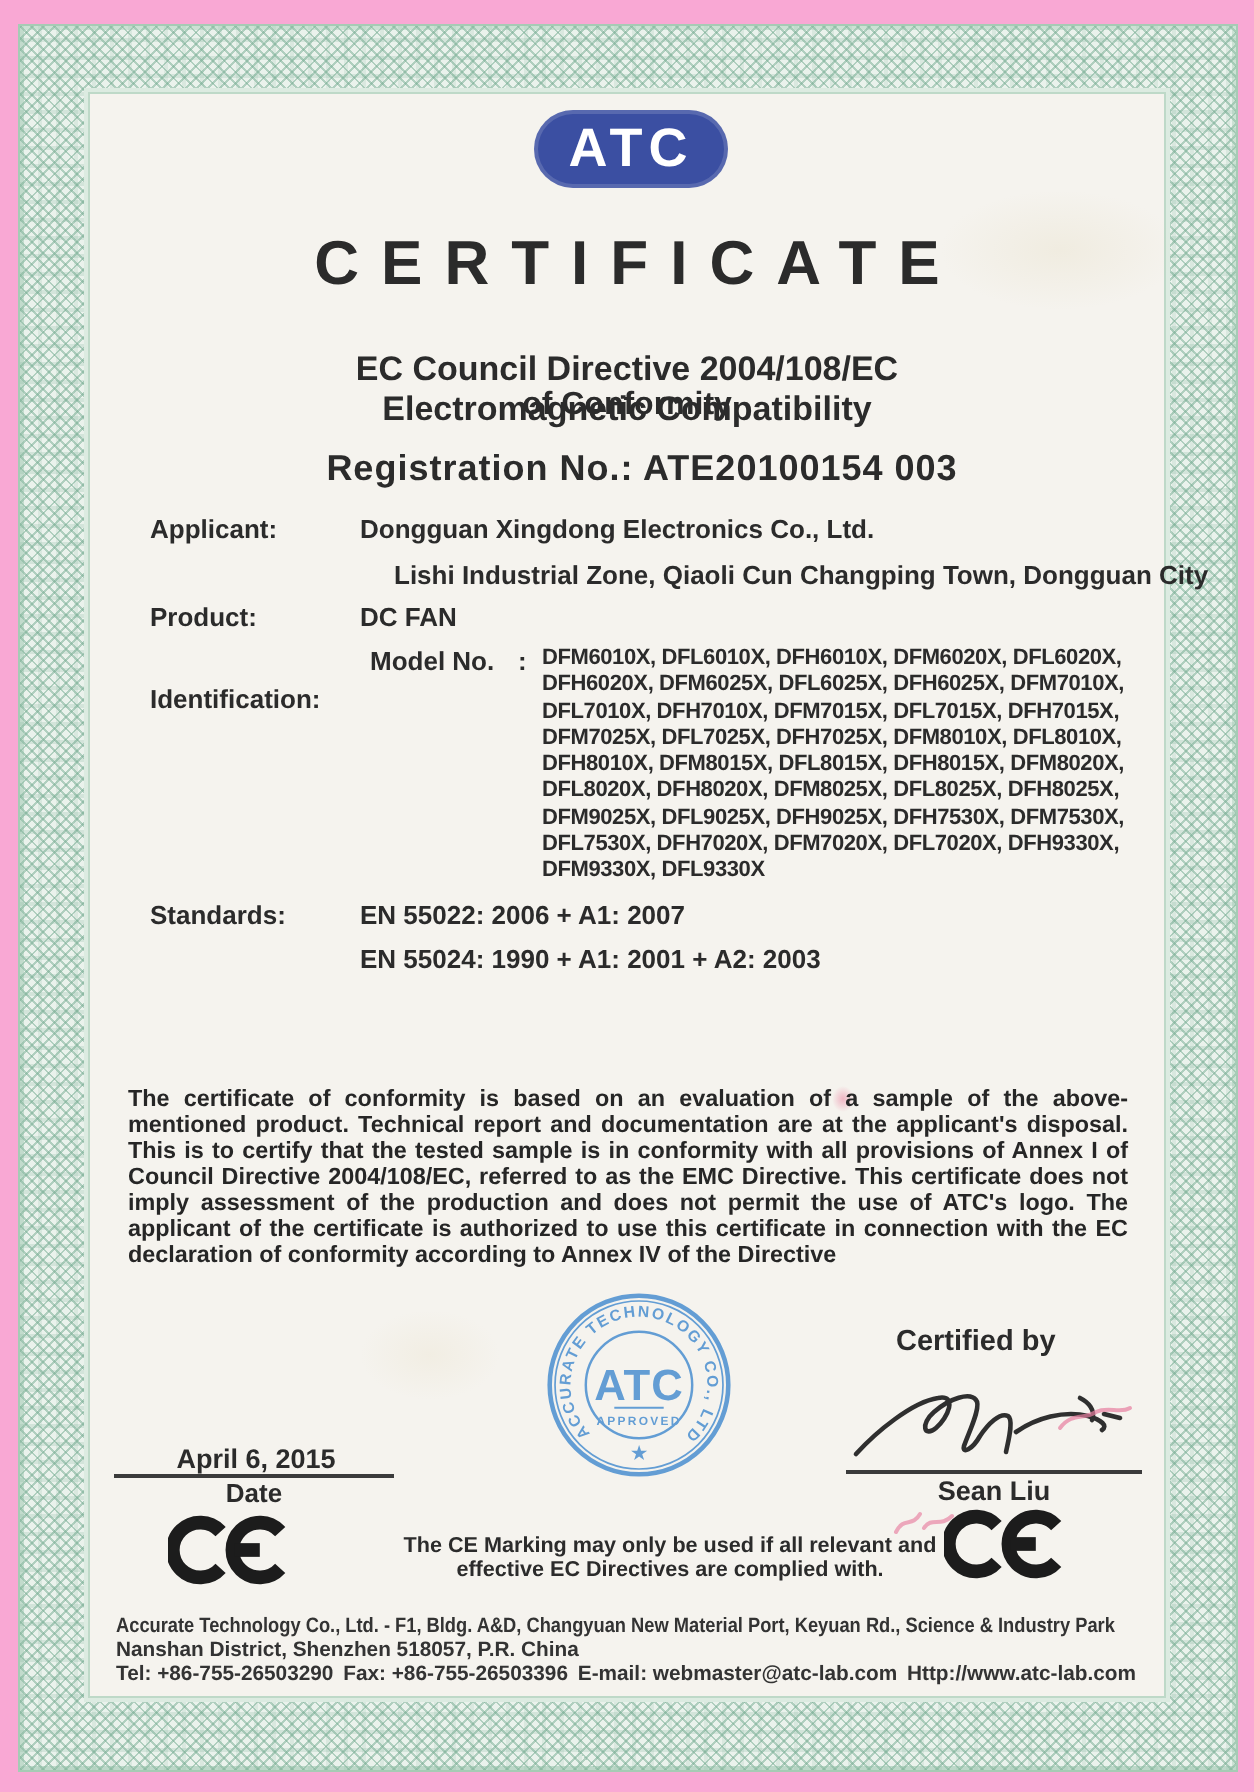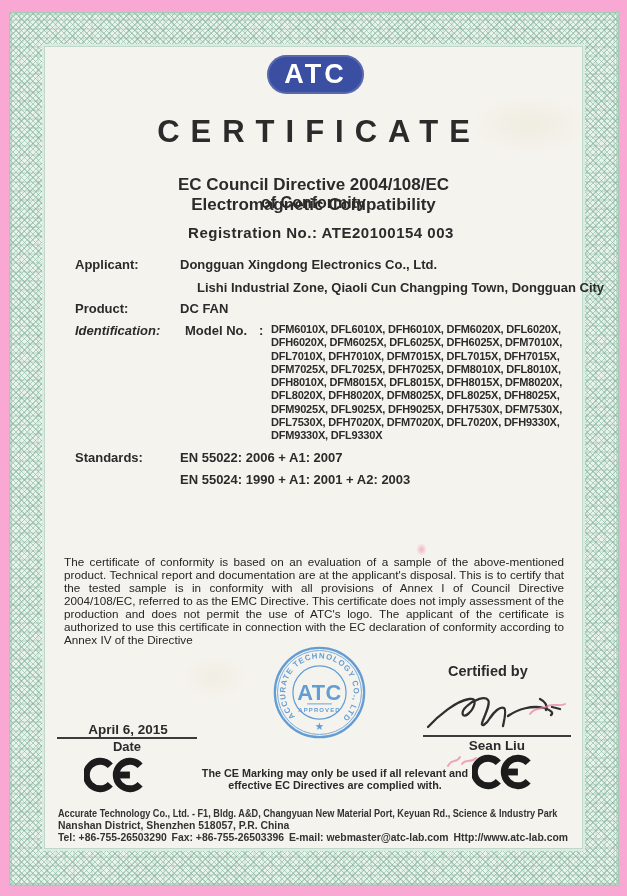--- a/index.html
+++ b/index.html
@@ -31,27 +31,27 @@
   .logo-pill {
     left:267px; top:55px; width:97px; height:39px; border-radius:21px;
     background:#3b4fa2; color:#fff; display:flex; align-items:center; justify-content:center;
     font-size:27px; font-weight:bold; letter-spacing:3px;
     box-shadow: inset 0 0 0 2px rgba(255,255,255,.15);
   }
   .title   { left:0; right:0; top:114px; font-size:31px; letter-spacing:11px; padding-left:11px; }
   .sub1    { left:0; right:0; top:152px; font-size:16px;margin-top:42px; }
   .sub2    { left:0; right:0; top:175px; font-size:17px; }
   .sub3    { left:0; right:0; top:195px; font-size:17px; }
-  .regno   { left:0; right:0; top:224px; font-size:15px; letter-spacing:0.5px;padding-left:15px; }
+  .regno   { left:0; right:0; top:224px; font-size:18px; letter-spacing:0.5px;padding-left:15px; }
   .lbl     { font-size:13px; }
   .val     { font-size:13px; }
   .models  { left:271px; top:323px; width:294px; font-size:11px; line-height:13.3px;
              letter-spacing:-0.2px; font-weight:bold; text-align:left; }
   .statement { left:64px; top:543px; width:500px; font-size:11.7px; line-height:13px;
-               font-weight:normal; text-align:justify; color:#262626;margin-top:12px; }
+               font-weight:bold; text-align:justify; color:#262626; }
   .sigline { border-top:2px solid #3b3b3b; height:0; }
   .footer  { font-size:10.4px; color:#333; font-weight:bold; }
   .fit1    { white-space:nowrap; transform:scaleX(0.88); transform-origin:0 50%; }
   .f-row   { display:flex; justify-content:space-between; width:510px;text-align:right; }
   .stain   { pointer-events:none; border-radius:50%; }
   .pinkdot { background:radial-gradient(closest-side, rgba(235,130,160,.55), rgba(235,130,160,0)); }
 </style>
 </head>
 <body>
 
@@ -75,21 +75,21 @@
     <div class="abs c b sub3">Electromagnetic Compatibility</div>
     <div class="abs c b regno">Registration No.: ATE20100154 003</div>
 
     <div class="abs b lbl" style="left:75px;top:257px;">Applicant:</div>
     <div class="abs b val" style="left:180px;top:257px;">Dongguan Xingdong Electronics Co., Ltd.</div>
     <div class="abs b val" style="left:180px;top:280px;padding-left:17px;">Lishi Industrial Zone, Qiaoli Cun Changping Town, Dongguan City</div>
 
     <div class="abs b lbl" style="left:75px;top:301px;">Product:</div>
     <div class="abs b val" style="left:180px;top:301px;">DC FAN</div>
 
-    <div class="abs b lbl" style="left:75px;top:323px;font-style:italic;">Identification:</div>
+    <div class="abs b lbl" style="left:75px;top:342px;">Identification:</div>
     <div class="abs b val" style="left:185px;top:323px;">Model No.</div>
     <div class="abs b val" style="left:259px;top:323px;">:</div>
     <div class="abs models">DFM6010X, DFL6010X, DFH6010X, DFM6020X, DFL6020X, DFH6020X, DFM6025X, DFL6025X, DFH6025X, DFM7010X, DFL7010X, DFH7010X, DFM7015X, DFL7015X, DFH7015X, DFM7025X, DFL7025X, DFH7025X, DFM8010X, DFL8010X, DFH8010X, DFM8015X, DFL8015X, DFH8015X, DFM8020X, DFL8020X, DFH8020X, DFM8025X, DFL8025X, DFH8025X, DFM9025X, DFL9025X, DFH9025X, DFH7530X, DFM7530X, DFL7530X, DFH7020X, DFM7020X, DFL7020X, DFH9330X, DFM9330X, DFL9330X</div>
 
     <div class="abs b lbl" style="left:75px;top:450px;">Standards:</div>
     <div class="abs b val" style="left:180px;top:450px;">EN 55022: 2006 + A1: 2007</div>
     <div class="abs b val" style="left:180px;top:472px;">EN 55024: 1990 + A1: 2001 + A2: 2003</div>
 
     <div class="abs statement">The certificate of conformity is based on an evaluation of a sample of the above-mentioned product. Technical report and documentation are at the applicant's disposal. This is to certify that the tested sample is in conformity with all provisions of Annex I of Council Directive 2004/108/EC, referred to as the EMC Directive. This certificate does not imply assessment of the production and does not permit the use of ATC's logo. The applicant of the certificate is authorized to use this certificate in connection with the EC declaration of conformity according to Annex IV of the Directive</div>
 

